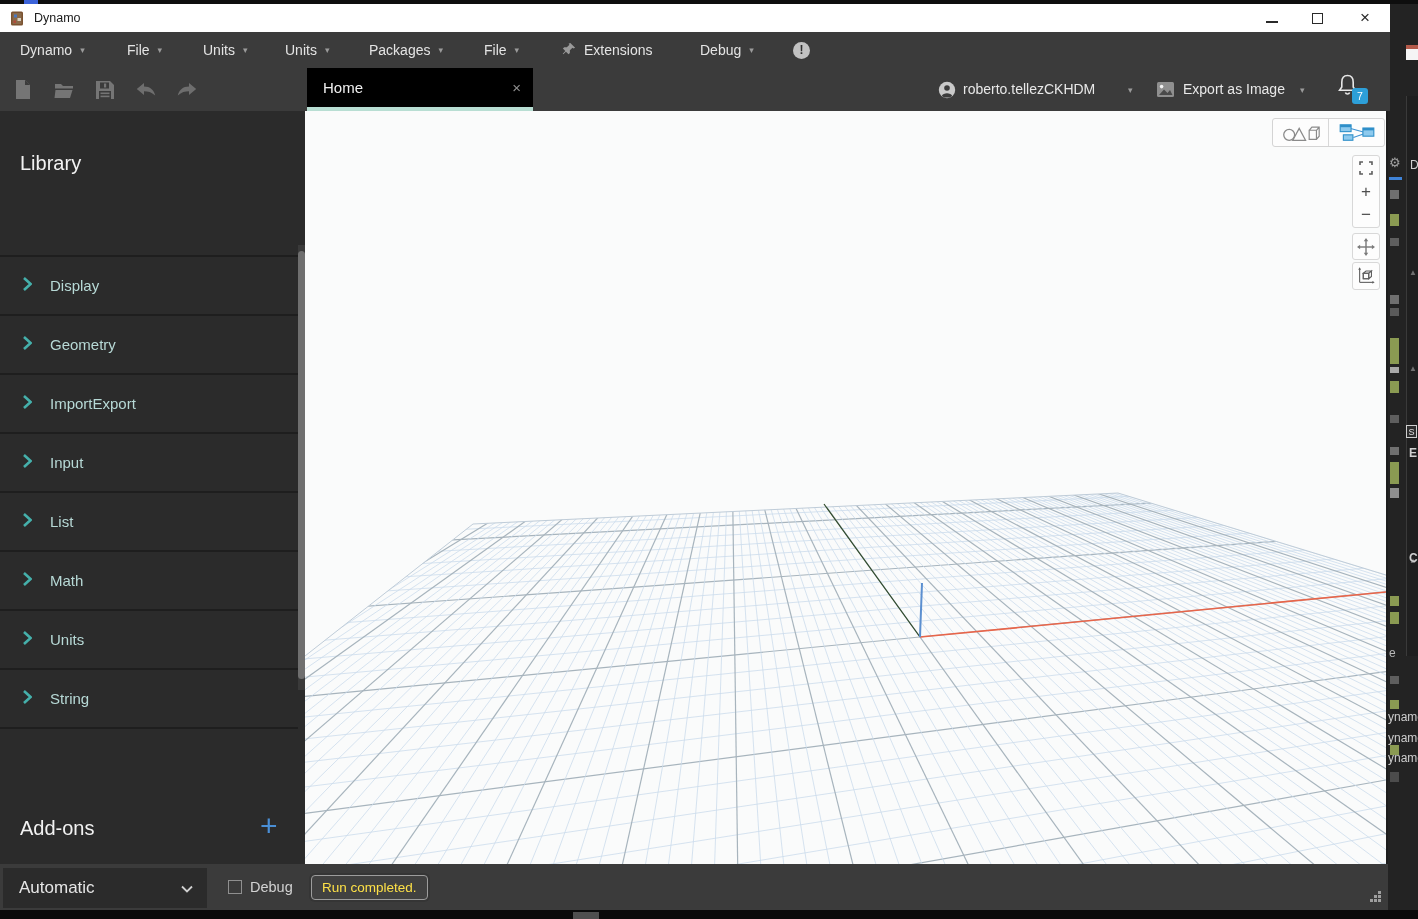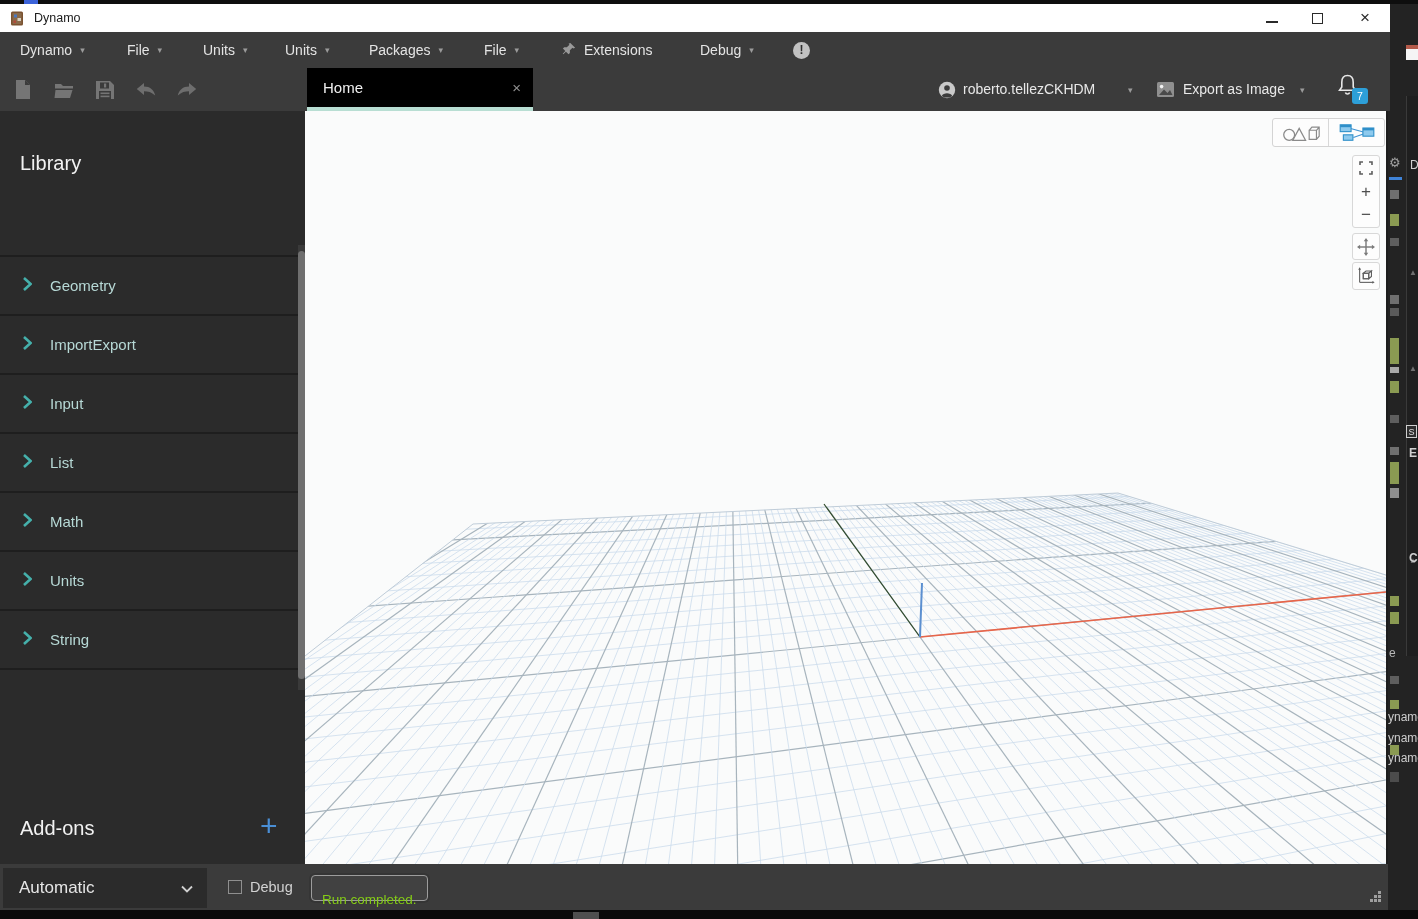--- a/index.html
+++ b/index.html
@@ -57,22 +57,22 @@
   .sb-track { left:298px; top:134px; width:7px; height:445px; background:#3a3a3a; }
   .sb-thumb { left:298px; top:140px; width:7px; height:428px; background:#6f6f6f; border-radius:4px; }
 
   
   .statusbar { left:0; top:864px; width:1388px; height:46px; background:#3b3b3b; }
   .run-select { left:3px; top:4px; width:204px; height:40px; background:#2b2b2b; display:flex;
                 align-items:center; justify-content:space-between; padding:0 14px 0 16px; }
   .run-select-label { color:#e6e6e6; font-size:17px; }
   .dbg-box { left:228px; top:16px; width:14px; height:14px; border:1.5px solid #8f8f8f; background:transparent; }
   .dbg-label { left:250px; top:0; height:46px; line-height:46px; font-size:14.5px; color:#d2d2d2; }
-  .run-status { left:311px; top:11px; height:14px; padding:12px 10px; border:1px solid #9c9c9c; border-radius:4px;
-                background:#414141; color:#84cc16; font-size:13.5px; line-height:23px; box-shadow:0 0 0 2px #353535; }
+  .run-status { left:311px; top:11px; height:25px; padding:0 10px; border:1px solid #9c9c9c; border-radius:4px;
+                background:#414141; color:#fde047; font-size:13.5px; line-height:23px; box-shadow:0 0 0 2px #353535; }
   .bottom-strip { left:0; top:910px; width:1418px; height:9px; background:#0a0a0a; }
   .bottom-frag { left:573px; top:912px; width:26px; height:7px; background:#4f4f4f; }
 
   
   .viewport { left:305px; top:111px; width:1081px; height:753px; background:#fafbfb; overflow:hidden; }
   .vp-toggle { right:1px; top:7px; width:113px; height:29px; background:#fdfdfd; border:1px solid #d4d4d4;
                border-radius:3px; display:flex; }
   .vp-toggle-half { width:56px; display:flex; align-items:center; justify-content:center; }
   .vp-toggle-div { width:1px; background:#d8d8d8; }
   .zoom-panel { left:1047px; top:44px; width:28px; height:73px; background:#fdfdfd; border:1px solid #d8d8d8;
@@ -262,20 +262,26 @@
         <path d="M10.5 2.5 C6.5 2.5 4.8 5.5 4.8 9.2 L4.8 14 L2.6 17.2 L18.4 17.2 L16.2 14 L16.2 9.2 C16.2 5.5 14.5 2.5 10.5 2.5 Z" fill="none" stroke="#e8e8e8" stroke-width="1.6"></path>
         <path d="M8.4 19.4 a2.2 2.2 0 0 0 4.2 0" fill="none" stroke="#e8e8e8" stroke-width="1.6"></path>
       </svg>
     </span>
     <span class="abs badge">7</span>
   </div>
 
   <div class="abs sidebar">
     <div class="abs lib-title">Library</div>
     <div class="abs cat-list">
+      <div class="cat-row">
+        <span><svg width="10" height="14" viewBox="0 0 10 14">
+              <path d="M2 1 L8.6 7 L2 13" stroke="#45b0ab" stroke-width="2.6" fill="none"></path>
+            </svg></span>
+        <span class="cat-label">Display</span>
+      </div>
       <div class="cat-row">
         <span><svg width="10" height="14" viewBox="0 0 10 14">
               <path d="M2 1 L8.6 7 L2 13" stroke="#45b0ab" stroke-width="2.6" fill="none"></path>
             </svg></span>
         <span class="cat-label">Geometry</span>
       </div>
       <div class="cat-row">
         <span><svg width="10" height="14" viewBox="0 0 10 14">
               <path d="M2 1 L8.6 7 L2 13" stroke="#45b0ab" stroke-width="2.6" fill="none"></path>
             </svg></span>

